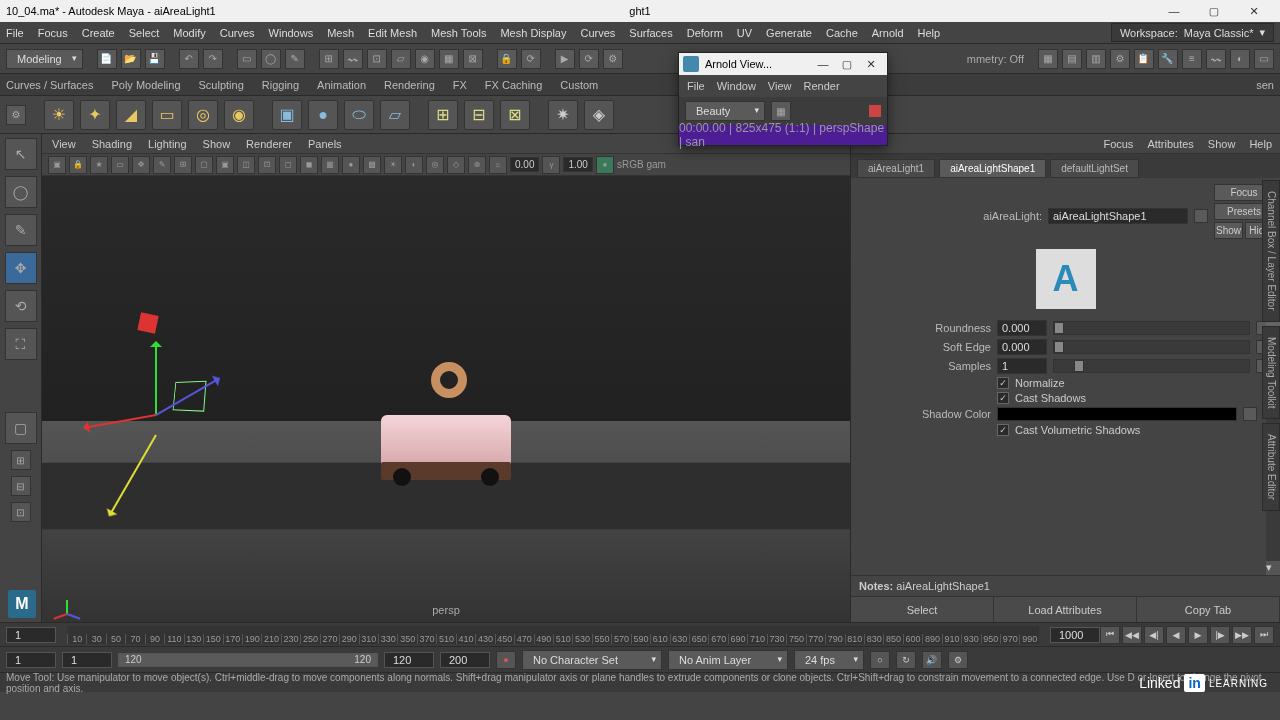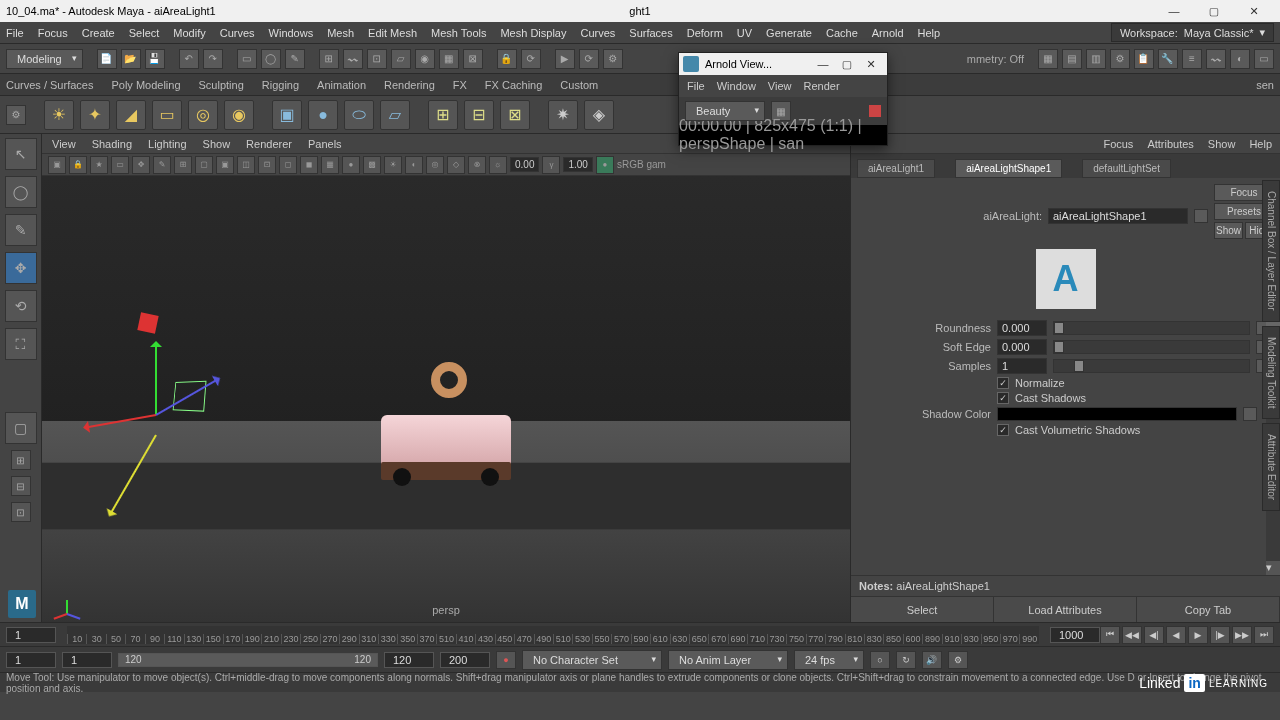--- a/index.html
+++ b/index.html
@@ -58,21 +58,21 @@
 .arrowhead { position:absolute; top:-10px; left:-5px; width:12px; height:12px; }
 .lightbox { position:absolute; left:16%; top:46%; width:36px; height:30px; border:1px solid #8f8; transform: perspective(200px) rotateY(-30deg) rotateX(10deg); }
 .redcube { position:absolute; left:12%; top:31%; width:18px; height:18px; background:#d33; transform: rotate(12deg); }
 .vp-label { position:absolute; bottom:6px; left:50%; transform:translateX(-50%); color:#aaa; font-size:11px; }
 .vp-axis-icon { position:absolute; bottom:8px; left:10px; width:30px; height:30px; }
 .vp-axis-icon .a { position:absolute; width:2px; height:14px; bottom:0; left:14px; transform-origin:bottom;}
 .maya-logo { position:absolute; bottom:4px; left:-34px; width:28px; height:28px; background:#2a6a8a; color:#fff; font-weight:bold; display:flex; align-items:center; justify-content:center; font-size:16px; border-radius:2px; }
 
 .rightpanel { width: 430px; background: #444; border-left: 1px solid #2a2a2a; display: flex; flex-direction: column; }
 .rp-menu { height: 20px; display: flex; align-items: center; padding: 0 8px; gap: 14px; border-bottom: 1px solid #333; }
-.rp-tabs { height: 24px; display: flex; align-items: flex-end; padding: 0 6px; gap: 20px; background: #3a3a3a; }
+.rp-tabs { height: 24px; display: flex; align-items: flex-end; padding: 0 6px; gap: 4px; background: #3a3a3a; }
 .rp-tab { padding: 3px 10px; background: #4a4a4a; border: 1px solid #333; color: #bbb; font-size: 10px; }
 .rp-tab.active { background: #5a5a5a; color: #fff; }
 .rp-header { display:flex; padding: 6px; gap:6px; }
 .rp-header-left { flex:1; }
 .rp-btns { width: 60px; display:flex; flex-direction:column; gap:2px; }
 .rp-btn { background:#5a5a5a; border:1px solid #333; text-align:center; padding:2px 0; font-size:10px; }
 .rp-row { display:flex; align-items:center; gap:6px; margin:3px 0; }
 .rp-label { width:130px; text-align:right; color:#bbb; font-size:11px; }
 .rp-input { background:#2a2a2a; border:1px solid #333; color:#ddd; padding:1px 4px; font-size:11px; width:50px; }
 .rp-input.sel { background:#4a5a7a; }
@@ -108,21 +108,21 @@
 
 
 .arnold-win { position:absolute; left:678px; top:52px; width:210px; background:#3a3a3a; border:1px solid #222; box-shadow:0 4px 12px rgba(0,0,0,.5); z-index:100; }
 .aw-title { height:22px; background:#f0f0f0; color:#000; display:flex; align-items:center; padding:0 4px; font-size:11px; }
 .aw-ico { width:16px; height:16px; background:#48a; margin-right:6px; border-radius:2px; }
 .aw-ctrl { margin-left:auto; display:flex; gap:0; }
 .aw-btn { width:24px; height:20px; display:flex; align-items:center; justify-content:center; color:#333; }
 .aw-menu { height:22px; display:flex; align-items:center; gap:12px; padding:0 8px; background:#444; color:#ccc; }
 .aw-tool { height:28px; display:flex; align-items:center; gap:6px; padding:0 6px; background:#3c3c3c; }
 .aw-stop { width:12px; height:12px; background:#c44; }
-.aw-status { height:20px; background:#000000; color:#999; font-size:16px; display:flex; align-items:center; justify-content:center; }
+.aw-status { height:20px; background:#4c1d95; color:#999; font-size:12px; display:flex; align-items:center; justify-content:center; }
 
 .linkedin { position:absolute; right:12px; bottom:28px; color:#fff; font-size:14px; display:flex; align-items:center; gap:4px; }
 .linkedin .in { background:#fff; color:#0a66c2; font-weight:bold; padding:1px 4px; border-radius:2px; }
 </style>
 </head>
 <body>
 
 <div class="titlebar">
   <span class="title-left">10_04.ma* - Autodesk Maya - aiAreaLight1</span>
   <span class="title-center">ght1</span>

